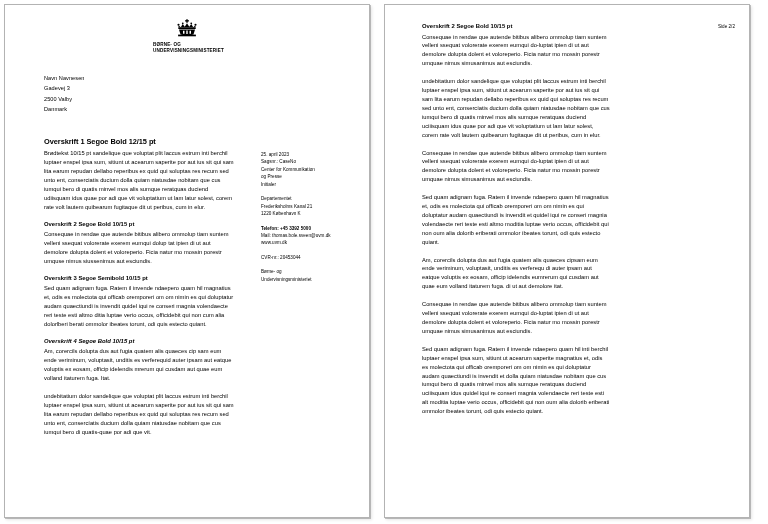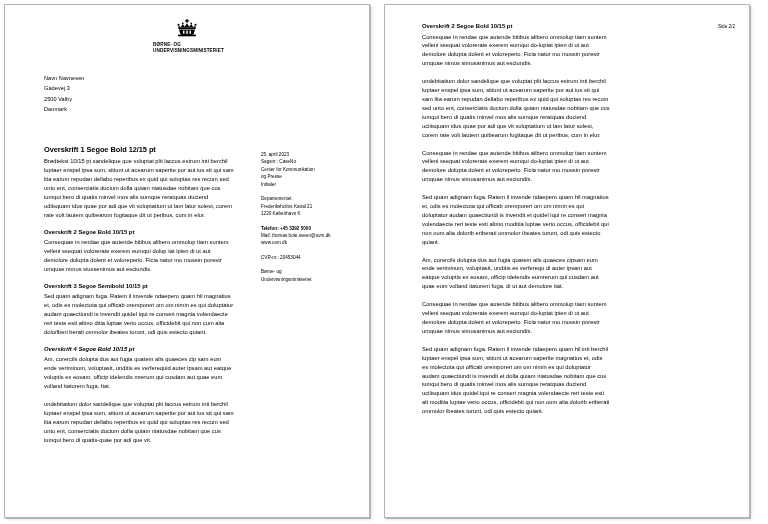--- a/index.html
+++ b/index.html
@@ -65,21 +65,21 @@
     left: 39px; top: 68px;
     font-size: 5.6px;
     line-height: 1.85;
     letter-spacing: 0.05px;
   }
 
   
   .body-col {
     position: absolute;
     left: 39px;
-    top: 140px;
+    top: 132px;
     width: 190px;
   }
   .h1 {
     font-size: 7.4px;
     font-weight: bold;
     line-height: 1.25;
     margin: 0 0 3px 0;
     letter-spacing: -0.05px;
   }
   .h2 {

